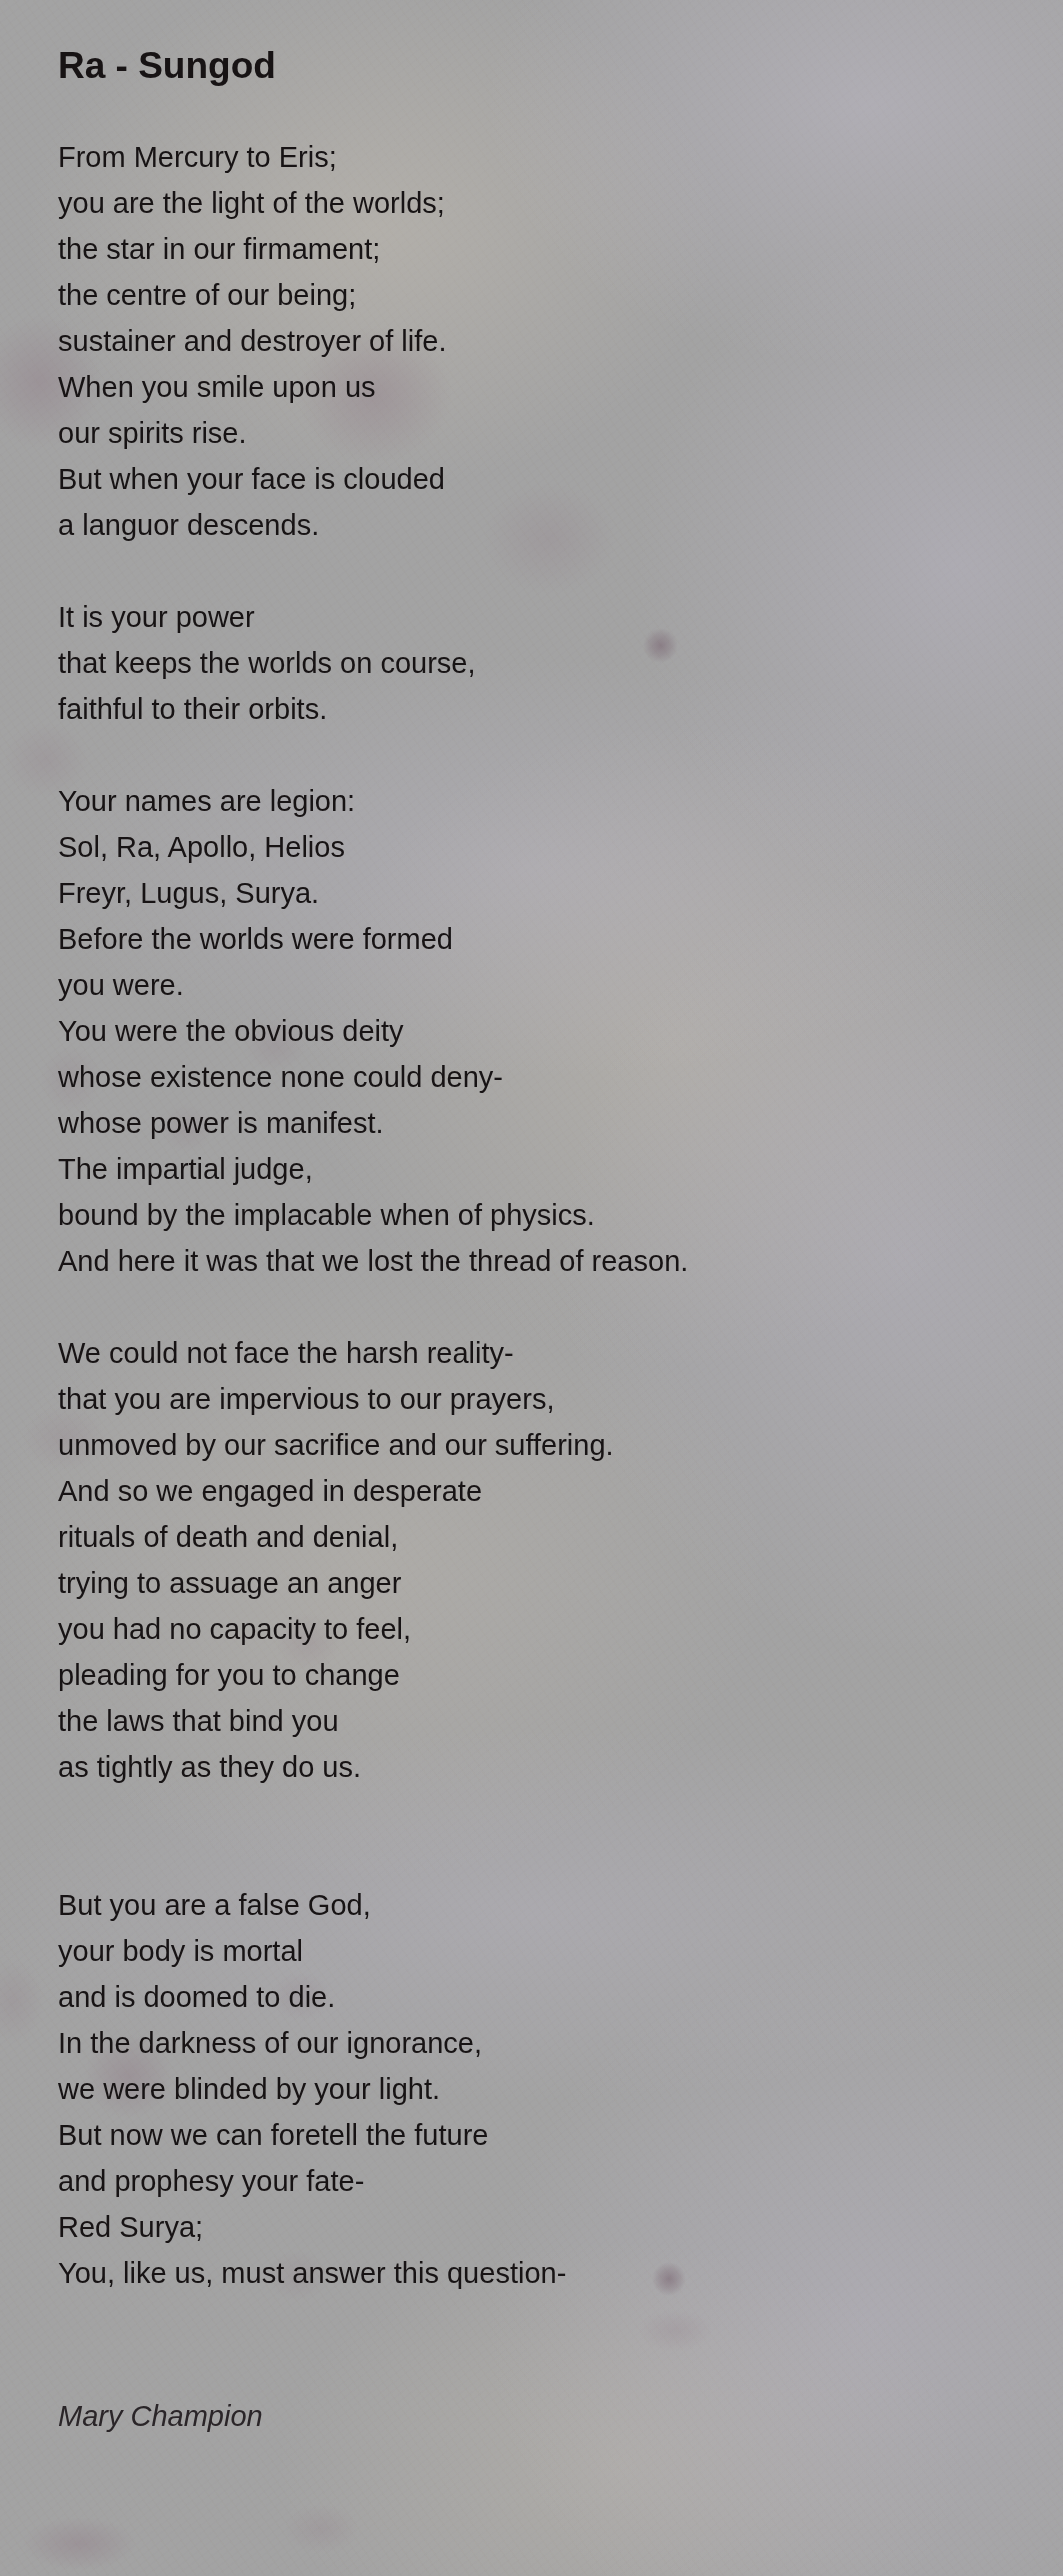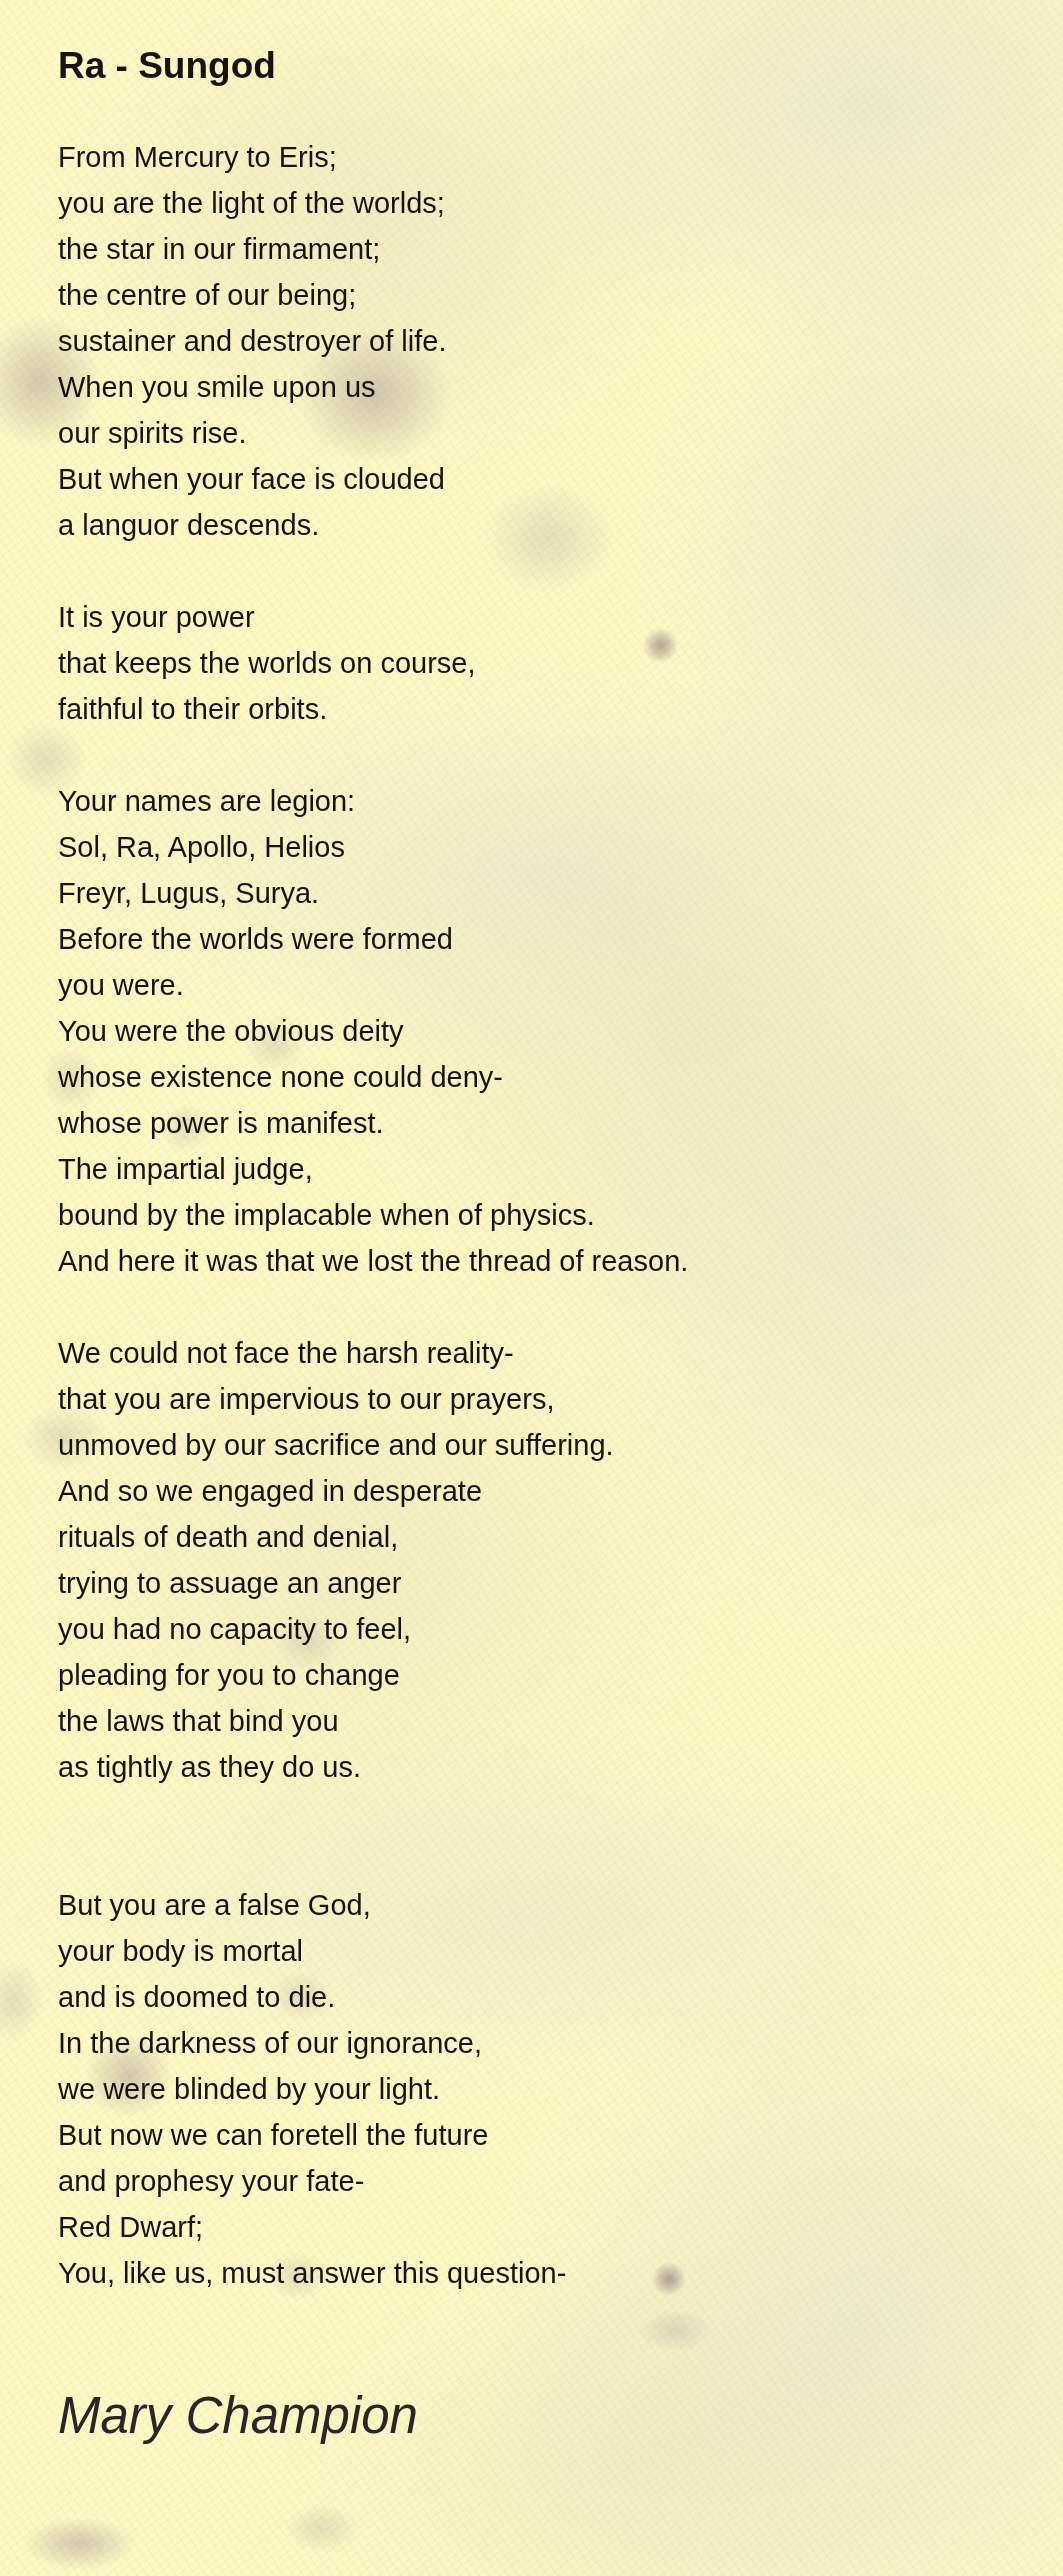--- a/index.html
+++ b/index.html
@@ -10,21 +10,21 @@
     width: 1064px;
     height: 2576px;
     font-family: "Liberation Sans", sans-serif;
     background: #d8d2cf;
     overflow: hidden;
   }
   .page {
     position: relative;
     width: 1064px;
     height: 2576px;
-    background-color: #fef9c3;
+    background-color: #a3a3a3;
     overflow: hidden;
   }
   
   .texture {
     position: absolute;
     left: 0; top: 0; right: 0; bottom: 0;
     background-image:
       radial-gradient(550px 372px at 869px 106px,  rgba(205,198,220,0.30), rgba(205,198,220,0) 70%),
       radial-gradient(461px 496px at 957px 567px, rgba(200,193,218,0.28), rgba(200,193,218,0) 70%),
       radial-gradient(727px 301px at 532px 869px,  rgba(203,196,220,0.22), rgba(203,196,220,0) 70%),
@@ -63,21 +63,21 @@
   .stanza.wide-gap { margin-bottom: 92px; }
   .stanza p {
     margin: 0;
     font-size: 29px;
     font-weight: 400;
     line-height: 46px;
     white-space: nowrap;
   }
   .author {
     margin: 95px 0 0 0;
-    font-size: 51px;
+    font-size: 29px;
     font-style: italic;
     font-weight: 400;
     line-height: 50px;
     color: #2a2528;
   }
 </style>
 </head>
 <body>
 
 <div class="page">
@@ -153,21 +153,21 @@
     </div>
 
     <div class="stanza">
       <p>But you are a false God,</p>
       <p>your body is mortal</p>
       <p>and is doomed to die.</p>
       <p>In the darkness of our ignorance,</p>
       <p>we were blinded by your light.</p>
       <p>But now we can foretell the future</p>
       <p>and prophesy your fate-</p>
-      <p>Red Dwarf;</p>
+      <p>Red Surya;</p>
       <p>You, like us, must answer this question-</p>
     </div>
 
     <div class="author">Mary Champion</div>
 
   </div>
 </div>
 
 
 </body></html>

